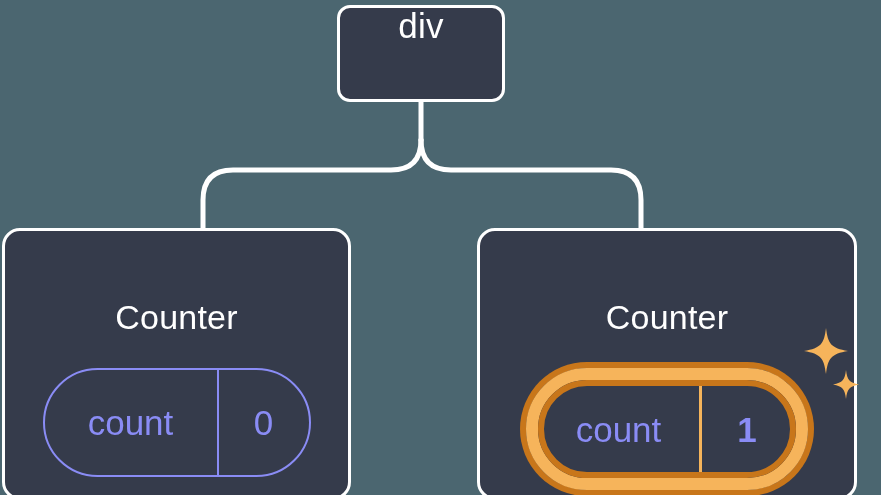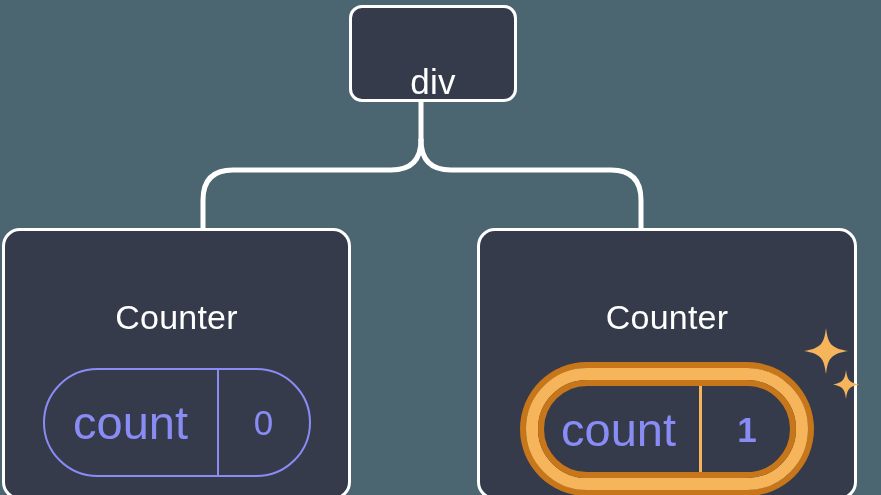--- a/index.html
+++ b/index.html
@@ -39,23 +39,22 @@
     display: flex;
     flex-direction: column;
     align-items: center;
   }
 
   #node-div {
     left: 337px;
     top: 5px;
     width: 168px;
     height: 97px;
-    justify-content: flex-end;
+    justify-content: flex-start;
     border-radius: 13px;
-    margin-left: 12px;
   }
   .node-tag-label {
     color: #ffffff;
     font-size: 35px;
     line-height: 1;
     letter-spacing: 0.3px;
   }
 
   #node-counter-left {
     left: 2px;
@@ -129,21 +128,21 @@
   }
 
   .pill-key, .pill-val {
     display: flex;
     align-items: center;
     justify-content: center;
     box-sizing: border-box;
   }
   .pill-key-text {
     color: #8a8cf5;
-    font-size: 47px;
+    font-size: 35px;
     line-height: 1;
     white-space: nowrap;
   }
   .pill-val-text {
     color: #8a8cf5;
     font-size: 35px;
     line-height: 1;
     white-space: nowrap;
   }
   .pill.highlight .pill-val-text {

